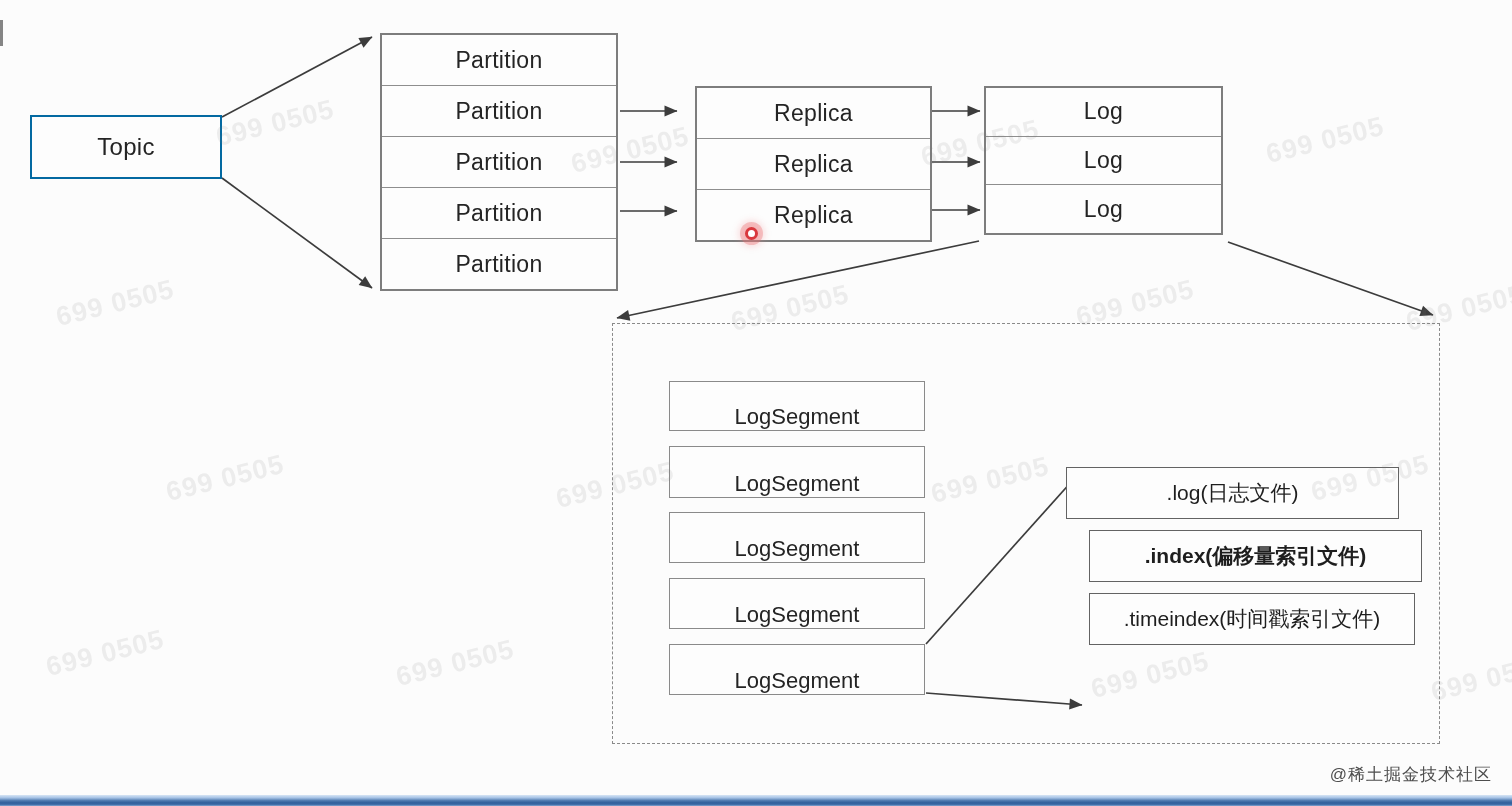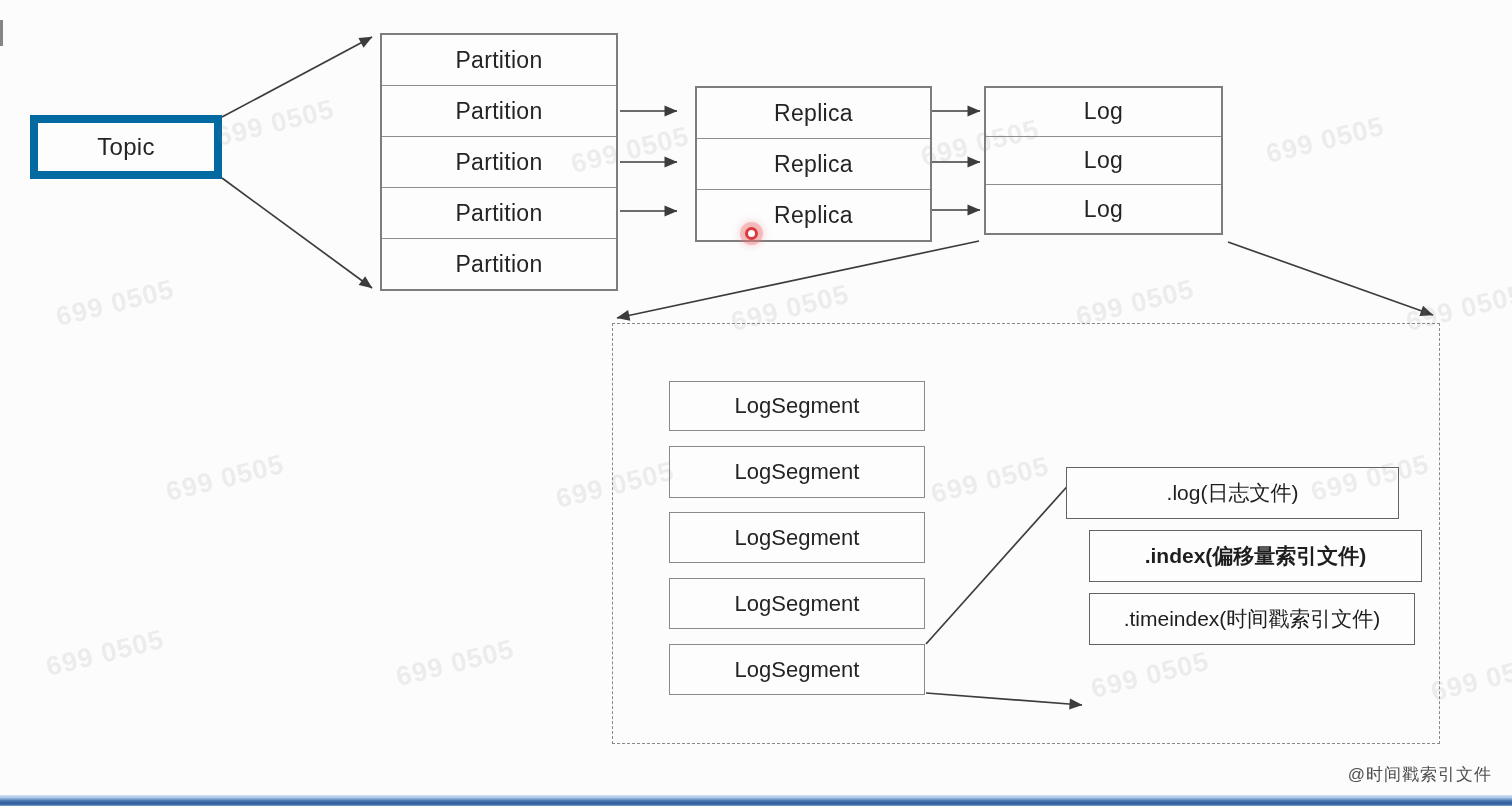--- a/index.html
+++ b/index.html
@@ -4,38 +4,38 @@
 <style>
   html,body{margin:0;padding:0;background:#ffffff;}
   .stage{
     position:relative;width:1512px;height:806px;overflow:hidden;
     background:#fcfcfc;
     font-family:"Liberation Sans", sans-serif;
     color:#222;
   }
   
   .nodebox{
-    position:absolute;background:#fdfdfd;border:8px solid #0369a1;
+    position:absolute;background:#fdfdfd;border:2px solid #0369a1;
     display:flex;align-items:center;justify-content:center;
     box-sizing:border-box;font-size:23px;color:#242424;letter-spacing:.3px;
   }
   
   .stack{
     position:absolute;background:#fdfdfd;border:2px solid #7d7d7d;
     box-sizing:border-box;display:flex;flex-direction:column;
   }
   .stack .row{
     flex:1;display:flex;align-items:center;justify-content:center;
     font-size:23px;color:#242424;letter-spacing:.3px;
     border-top:1.5px solid #8e8e8e;box-sizing:border-box;
   }
   .stack .row:first-child{border-top:none;}
   .segbox{
     position:absolute;background:#fdfdfd;border:1.5px solid #8a8a8a;
-    display:flex;align-items:center;justify-content:center;
+    display:flex;align-items:flex-end;justify-content:center;
     box-sizing:border-box;font-size:22px;color:#242424;
   }
   .filebox{
     position:absolute;background:#fdfdfd;border:1.5px solid #636363;
     display:flex;align-items:center;justify-content:center;
     box-sizing:border-box;font-size:21px;color:#1e1e1e;
   }
   .dashedbox{
     position:absolute;left:612px;top:323px;width:828px;height:421px;
     border:1.5px dashed #8a8a8a;box-sizing:border-box;background:transparent;
@@ -179,17 +179,17 @@
   <div class="watermark" style="left:1310px;top:463px;">699 0505</div>
   <div class="watermark" style="left:45px;top:638px;">699 0505</div>
   <div class="watermark" style="left:395px;top:648px;">699 0505</div>
   <div class="watermark" style="left:1090px;top:660px;">699 0505</div>
   <div class="watermark" style="left:1430px;top:663px;">699 0505</div>
 
   <div class="cursor-dot"></div>
 
   <div class="edge-tick"></div>
 
-  <div class="credit">@时间戳索引文件</div>
+  <div class="credit">@稀土掘金技术社区</div>
 
   <div class="bottom-bar"></div>
 
 </div>
 
 </body></html>

